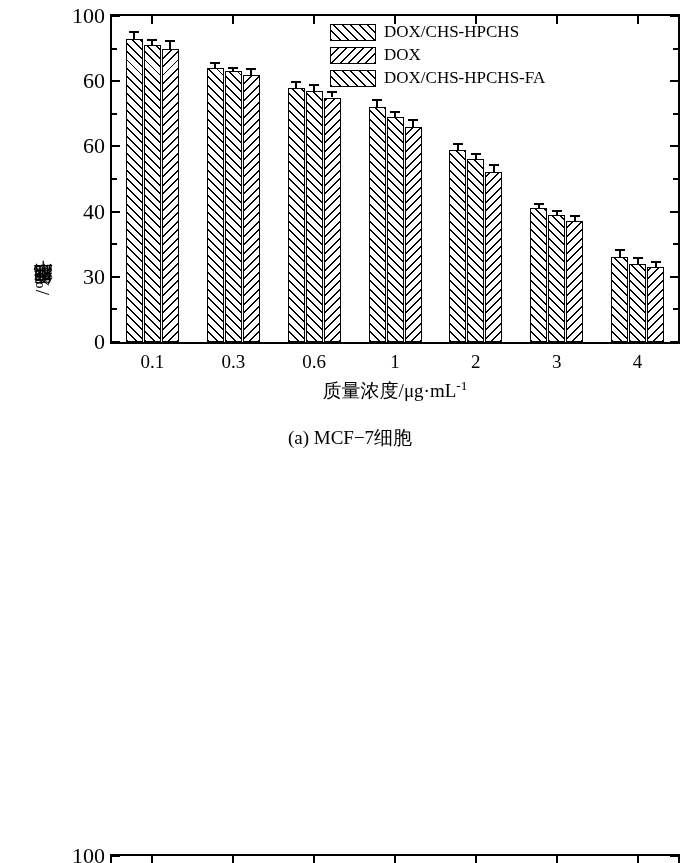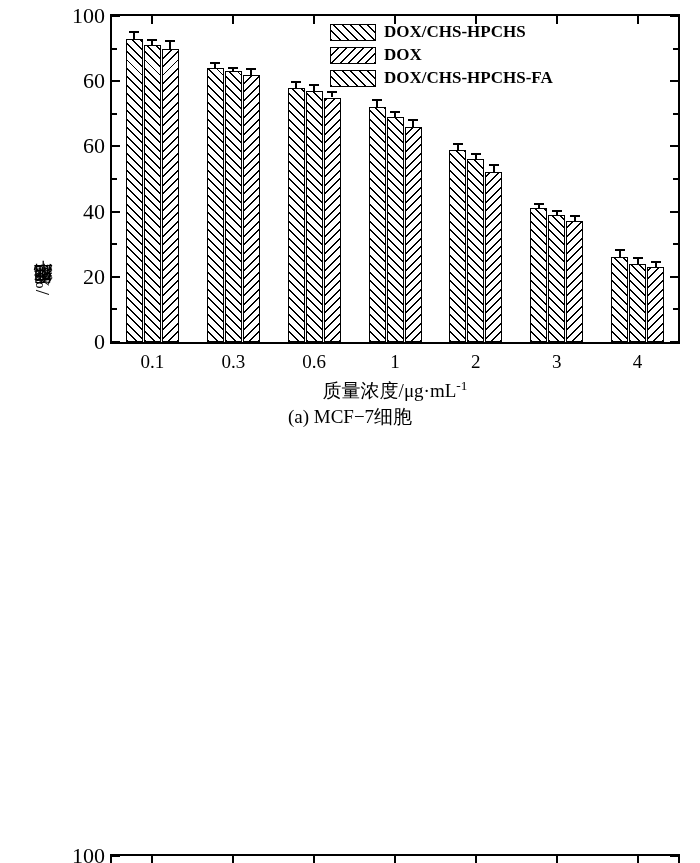--- a/index.html
+++ b/index.html
@@ -37,21 +37,21 @@
 <div class="page">
 
   <div class="panel a">
     <div class="ylabel" style="left:30px;top:90px;height:210px;">细胞存活率/%</div>
     <div class="axes" id="axesA" style="left:110px;top:14px;width:570px;height:330px;">
         <div class="ytickmark" style="top: 326px;"></div>
         <div class="ytickmark right" style="top: 326px;"></div>
         <div class="ytick" style="top: 326px;">0</div>
         <div class="ytickmark" style="top: 260.8px;"></div>
         <div class="ytickmark right" style="top: 260.8px;"></div>
-        <div class="ytick" style="top: 260.8px;">20</div>
+        <div class="ytick" style="top: 260.8px;">30</div>
         <div class="ytickmark" style="top: 195.6px;"></div>
         <div class="ytickmark right" style="top: 195.6px;"></div>
         <div class="ytick" style="top: 195.6px;">40</div>
         <div class="ytickmark" style="top: 130.4px;"></div>
         <div class="ytickmark right" style="top: 130.4px;"></div>
         <div class="ytick" style="top: 130.4px;">60</div>
         <div class="ytickmark" style="top: 65.2px;"></div>
         <div class="ytickmark right" style="top: 65.2px;"></div>
         <div class="ytick" style="top: 65.2px;">60</div>
         <div class="ytickmark" style="top: 0px;"></div>
@@ -146,22 +146,22 @@
         <div class="err" style="left: 506.571px; top: 233.09px; height: 8.15px;"></div>
         <div class="errcap" style="left: 502.571px; top: 233.09px; width: 10px;"></div>
         <div class="bar h2" style="left: 517.071px; width: 17px; height: 78.24px;"></div>
         <div class="err" style="left: 524.571px; top: 241.24px; height: 6.52px;"></div>
         <div class="errcap" style="left: 520.571px; top: 241.24px; width: 10px;"></div>
         <div class="bar h3" style="left: 535.071px; width: 17px; height: 74.98px;"></div>
         <div class="err" style="left: 542.571px; top: 244.5px; height: 6.52px;"></div>
         <div class="errcap" style="left: 538.571px; top: 244.5px; width: 10px;"></div>
       </div>
     <div class="xlabel" style="left:110px;top:378px;width:570px;">质量浓度/μg·mL<sup>-1</sup></div>
-    <div class="caption" style="left:0;top:404px;">(a) MCF−7细胞</div>
-    <div class="legend" id="legendA" style="left:330px;top:22px;font-weight:bold;">
+    <div class="caption" style="left:0;top:425px;">(a) MCF−7细胞</div>
+    <div class="legend" id="legendA" style="left:330px;top:22px;">
         <div class="legrow">
           <div class="legswatch h1"></div>
           <div class="legtext">DOX/CHS-HPCHS</div>
         </div>
         <div class="legrow">
           <div class="legswatch h3"></div>
           <div class="legtext">DOX</div>
         </div>
         <div class="legrow">
           <div class="legswatch h2"></div>

